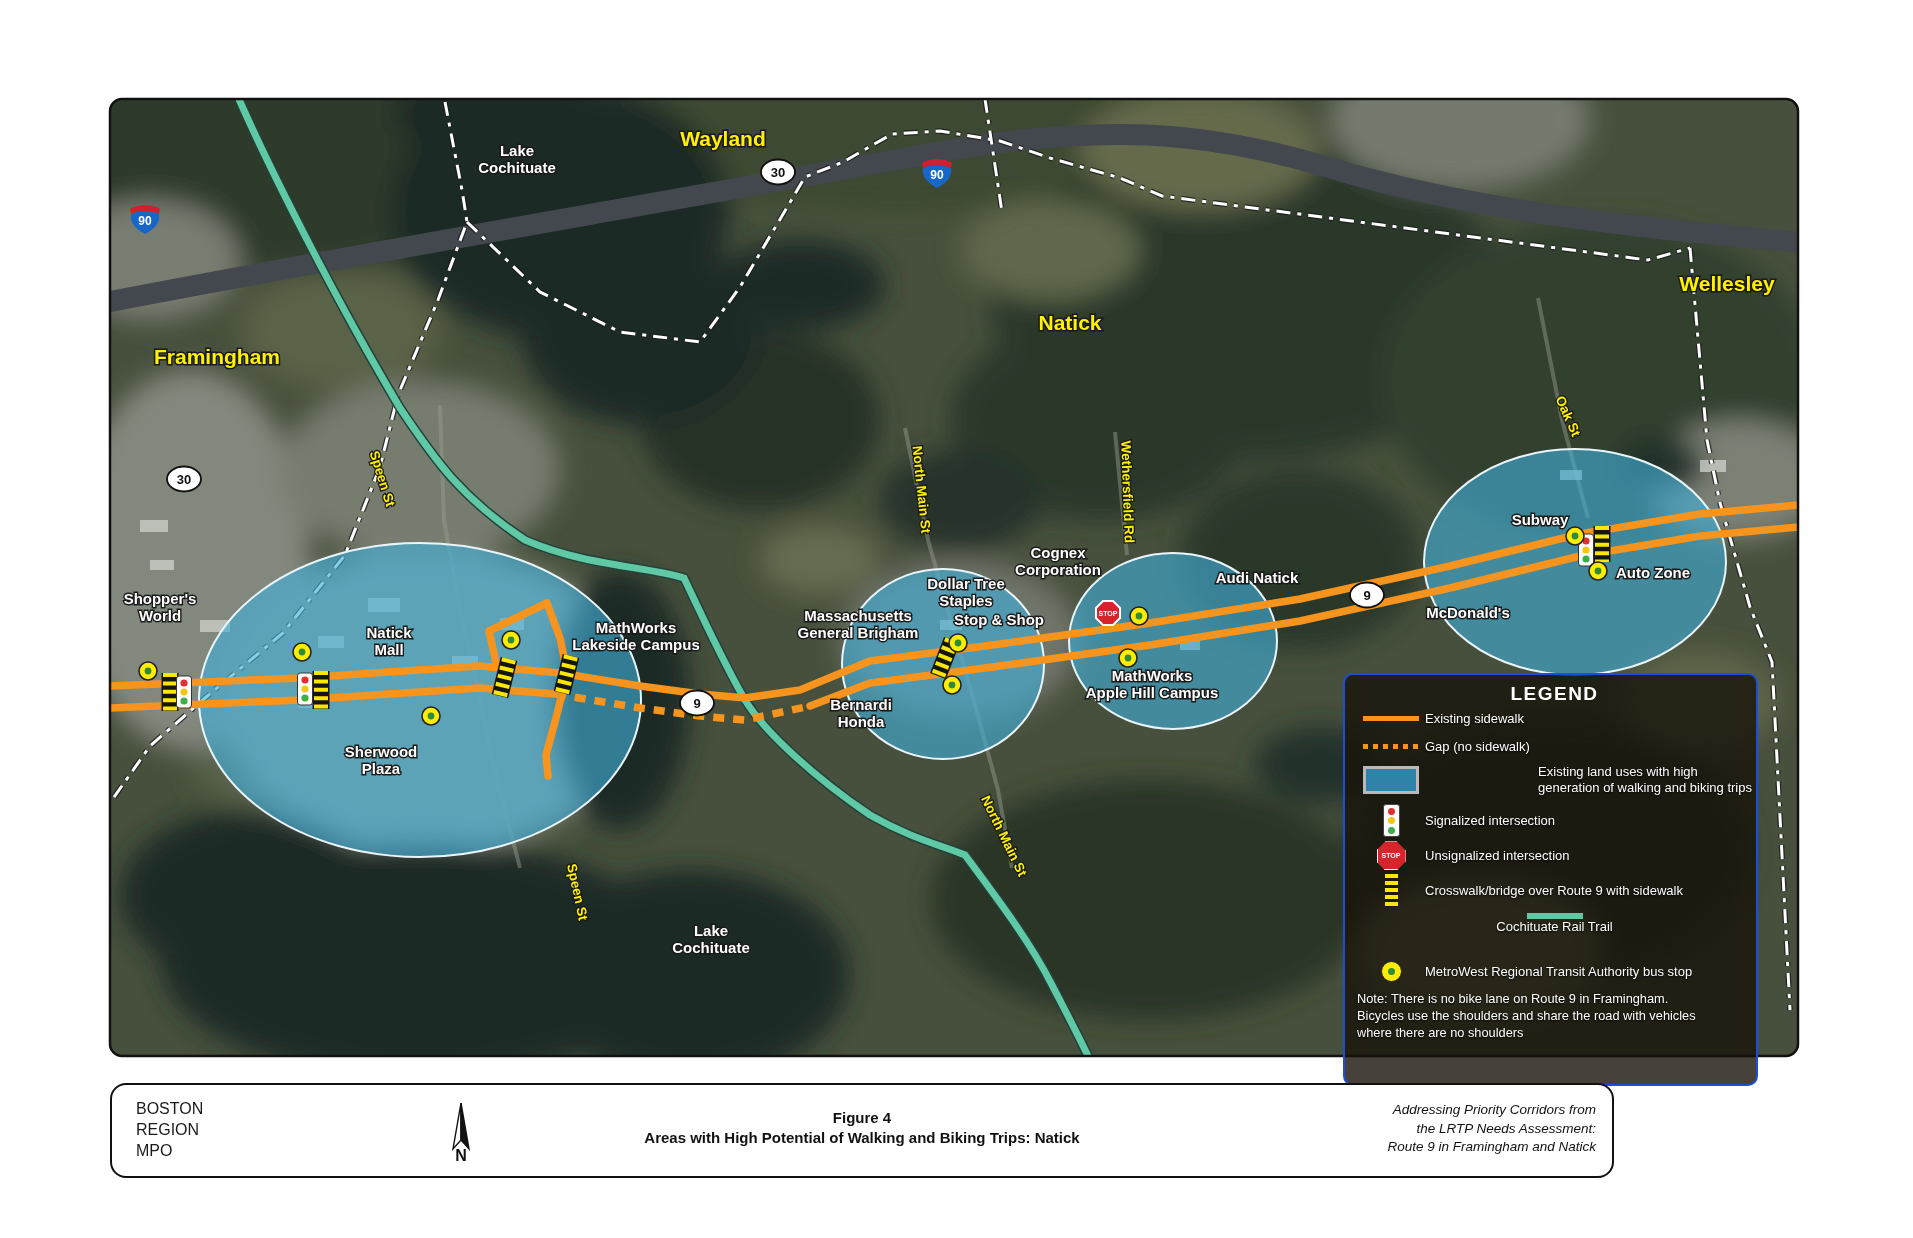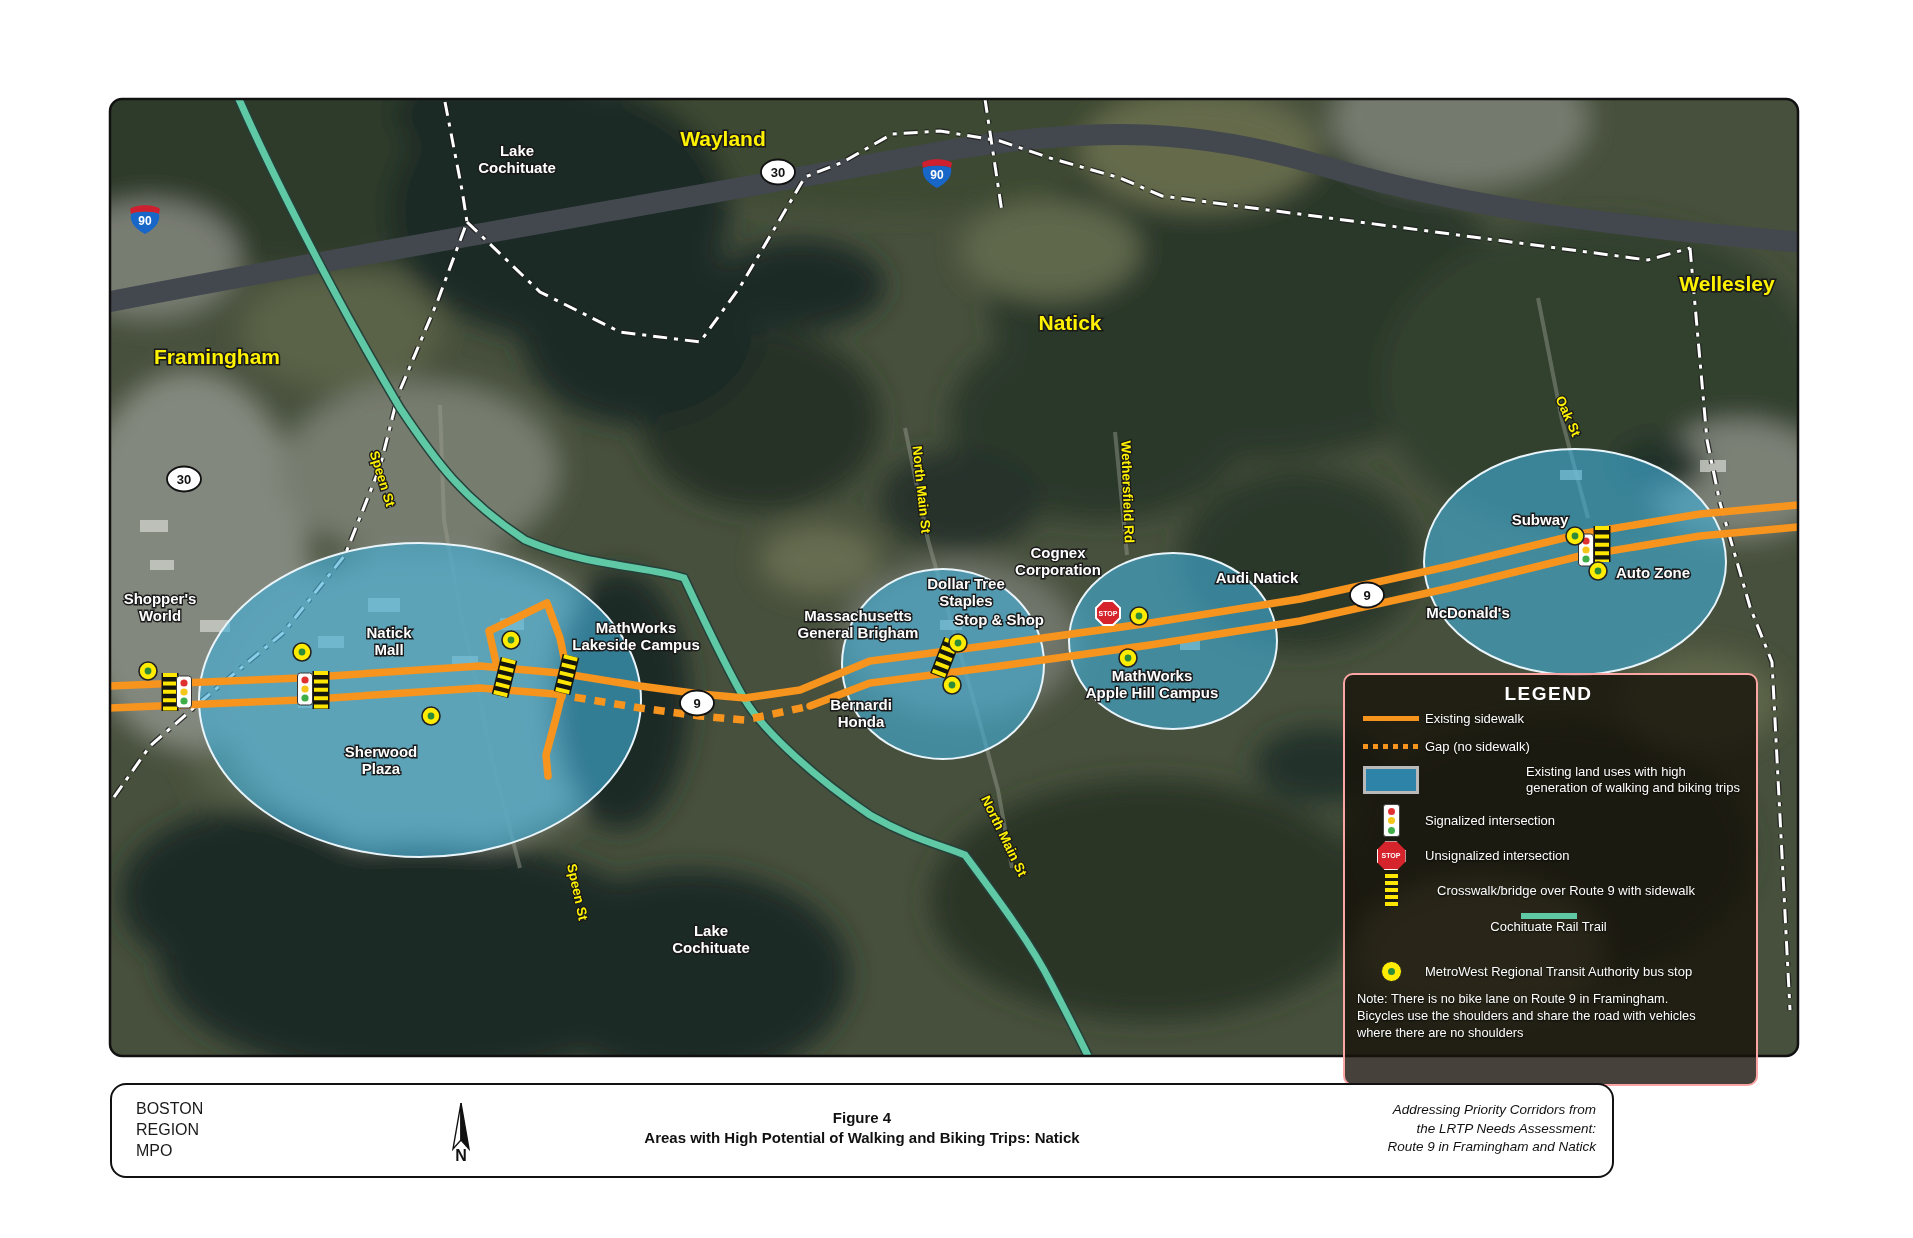--- a/index.html
+++ b/index.html
@@ -1,22 +1,22 @@
 <!DOCTYPE html>
 <html><head>
 <meta charset="utf-8">
 <style>
   html,body{margin:0;padding:0;background:#ffffff;}
   .page{position:relative;width:1913px;height:1238px;background:#ffffff;overflow:hidden;
         font-family:"Liberation Sans", sans-serif;}
   .map-svg{position:absolute;left:0;top:0;}
   
   .legend{position:absolute;left:1343px;top:673px;width:415px;height:413px;box-sizing:border-box;
-          background:rgba(24,19,10,0.80);border:2px solid #fca5a5;border-radius:10px;
-          color:#ffffff;padding:6px 16px 8px 12px;}
+          background:rgba(24,19,10,0.80);border:2px solid #1d4ed8;border-radius:10px;
+          color:#ffffff;padding:6px 4px 8px 12px;}
   .legend-title{text-align:center;font-size:19px;font-weight:bold;letter-spacing:1.5px;margin:2px 0 6px 0;}
   .legend-row{display:flex;align-items:center;margin:0 0 9px 0;}
   .legend-icon-cell{width:68px;min-width:68px;display:flex;justify-content:center;align-items:center;}
   .legend-label{font-size:13px;line-height:1.22;text-shadow:0 1px 2px #000;}
   .pre{white-space:pre-line;}
   .sw-solid{width:56px;height:5px;background:#F7941E;}
   .sw-dot{width:56px;height:5px;background:repeating-linear-gradient(90deg,#F7941E 0 5px,transparent 5px 10px);}
   .sw-blue{width:50px;height:22px;background:#2d84a8;border:3px solid #b9b9b9;}
   .sw-signal{width:15px;height:31px;background:#ffffff;border:1px solid #444;border-radius:3px;
              display:flex;flex-direction:column;align-items:center;justify-content:space-evenly;}
@@ -340,21 +340,21 @@
       </span>
     </span>
     <span class="legend-label">Signalized intersection</span>
   </div>
   <div class="legend-row" style="margin-bottom:4px;">
     <span class="legend-icon-cell">
       <span class="sw-stop">STOP</span>
     </span>
     <span class="legend-label">Unsignalized intersection</span>
   </div>
-  <div class="legend-row" style="margin-bottom:4px;gap:12px;">
+  <div class="legend-row" style="margin-bottom:4px;">
     <span class="legend-icon-cell">
           <span class="sw-cross"></span>
         </span>
     <span class="legend-label">Crosswalk/bridge over Route 9 with sidewalk</span>
   </div>
   <div class="legend-row" style="margin-top:6px;flex-direction:column;">
     <span class="legend-icon-cell">
           <span class="sw-teal"></span>
         </span>
     <span class="legend-label">Cochituate Rail Trail</span>

